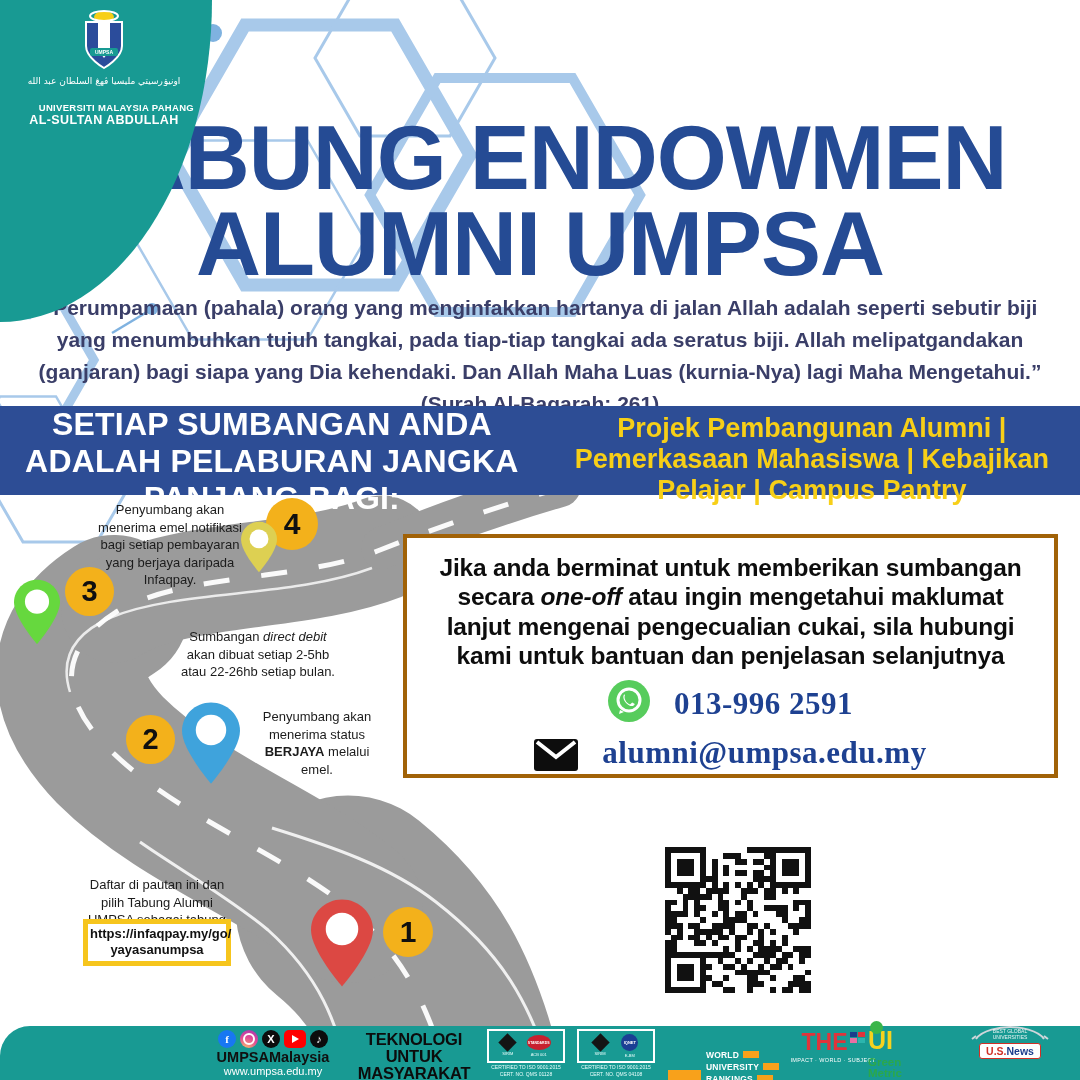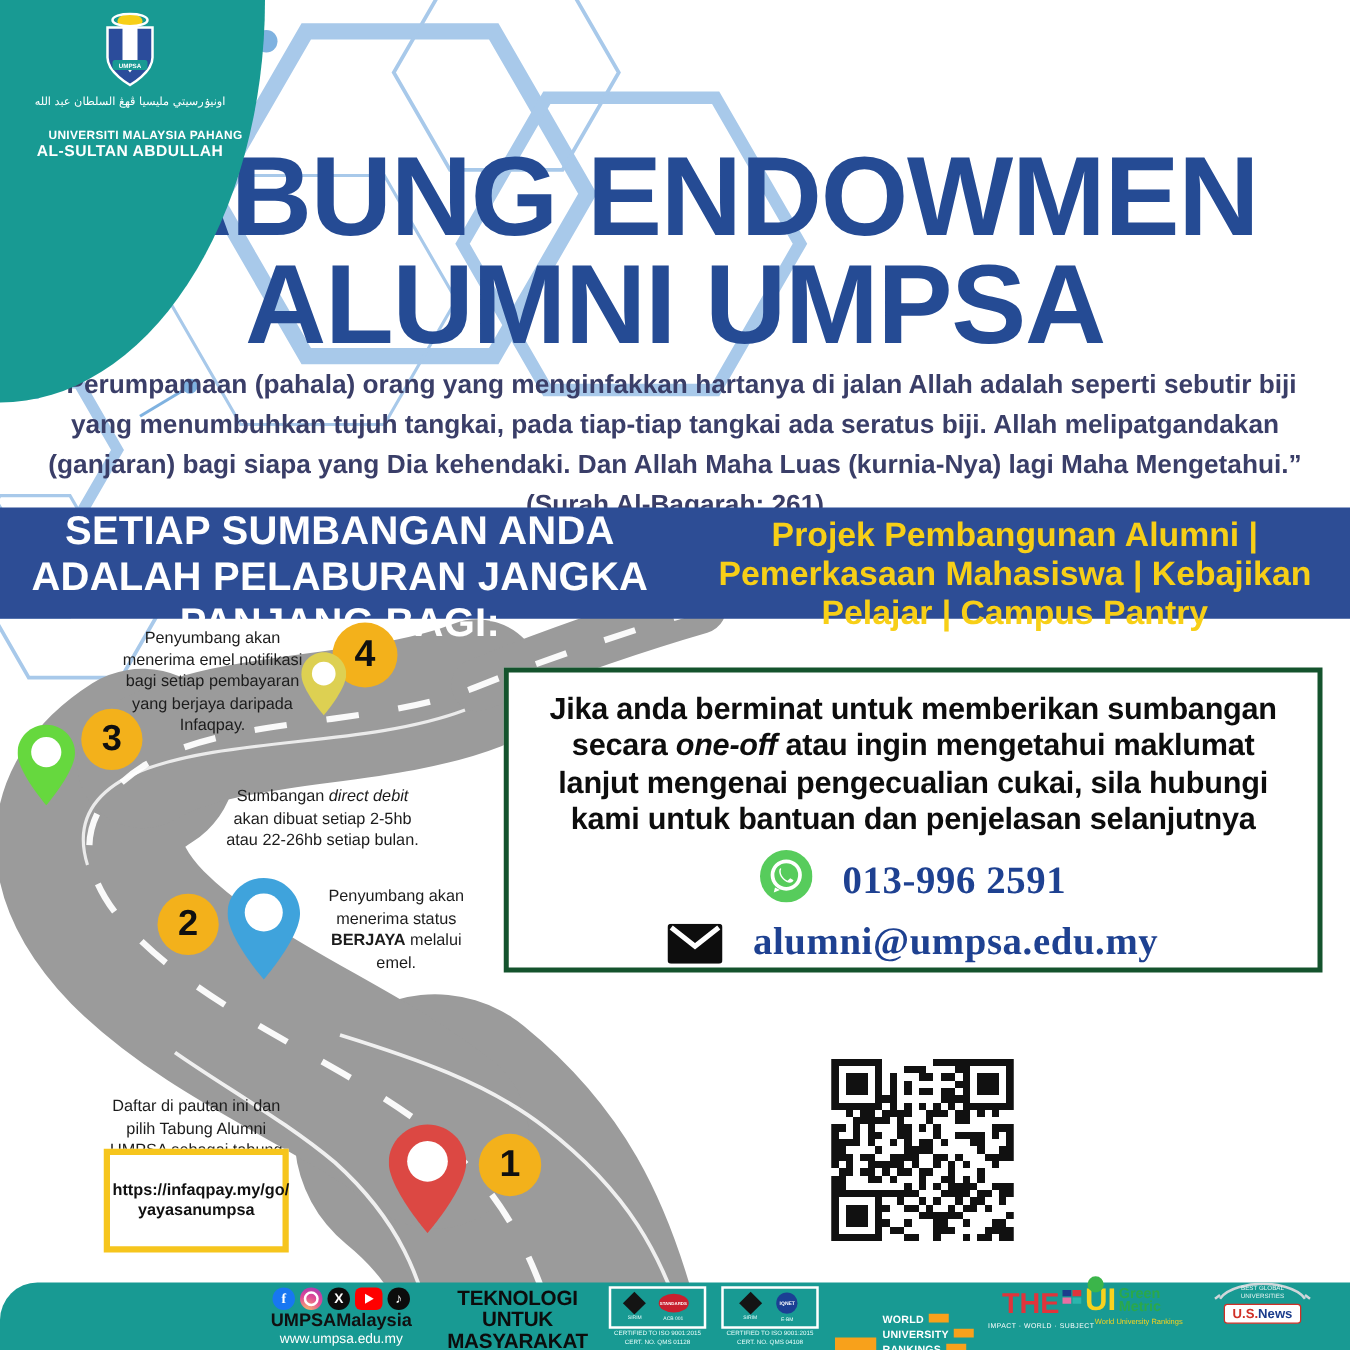--- a/index.html
+++ b/index.html
@@ -33,24 +33,24 @@
           display:flex;justify-content:center;text-align:center;}
   .banner-l1{color:#fff;font-size:32px;font-weight:700;letter-spacing:.2px;}
   .banner-l2{color:#f7cf17;font-size:27px;font-weight:700;margin-top:7px;}
 
   
   .step-text{font-size:13px;line-height:1.35;color:#1c1c1c;text-align:center;z-index:2;font-weight:500;}
   .badge{border-radius:50%;background:#f3b11b;color:#101010;font-weight:800;z-index:2;
          display:flex;align-items:center;justify-content:center;}
   .pin{z-index:2;}
   .link-box{background:#fff;border:5px solid #f6c51d;text-align:center;font-weight:800;
-            font-size:13px;line-height:1.25;color:#111;padding:20px 2px;z-index:2;box-sizing:border-box;}
-
-  
-  .info-box{left:403px;top:534px;width:655px;height:244px;border:4px solid #14532d;background:#fff;
+            font-size:13px;line-height:1.25;color:#111;padding:2px 2px;z-index:2;box-sizing:border-box;}
+
+  
+  .info-box{left:403px;top:534px;width:655px;height:244px;border:4px solid #a16207;background:#fff;
             z-index:3;box-sizing:border-box;text-align:center;}
   .info-par{padding:15px 18px 0 18px;font-size:24.5px;font-weight:800;line-height:1.2;
             letter-spacing:-.2px;color:#0d0d0d;}
   .contact-row{display:flex;align-items:flex-end;justify-content:center;gap:24px;}
   .phone-txt,.email-txt{font-family:"Liberation Serif",serif;font-weight:700;font-size:31px;
                         color:#1e4191;letter-spacing:.5px;}
 
   
   .qr-heading{left:595px;top:800px;width:285px;text-align:center;color:#1f4791;font-weight:700;
               font-family:"Liberation Serif",serif;font-size:19px;line-height:1.62;letter-spacing:.3px;z-index:2;}
@@ -82,21 +82,21 @@
   .qs-lines{display:flex;flex-direction:column;gap:2px;}
   .qs-line{display:flex;align-items:center;gap:4px;color:#fff;font-weight:700;font-size:8.5px;letter-spacing:.2px;}
   .qs-bar{width:16px;height:7px;background:#f8a11b;}
   .qs-sub{font-size:5.5px;color:#fff;margin-top:2px;letter-spacing:.2px;}
   .the-wrap{left:790px;top:1031px;z-index:5;width:86px;text-align:center;}
   .the-logo{font-size:23px;font-weight:800;color:#e0343b;line-height:1;display:inline-block;}
   .the-blocks{display:inline-grid;grid-template-columns:7px 7px;grid-gap:1px;vertical-align:top;margin-left:2px;margin-top:1px;}
   .the-blocks div{width:7px;height:5px;}
   .the-sub{font-size:5.5px;color:#fff;letter-spacing:.4px;margin-top:3px;}
   .gm-wrap{left:868px;top:1028px;z-index:5;width:86px;text-align:center;}
-  .gm-row{display:flex;align-items:flex-start;justify-content:flex-start;gap:2px;}
+  .gm-row{display:flex;align-items:flex-start;justify-content:flex-end;gap:2px;flex-direction:column;}
   .gm-ui{font-size:25px;font-weight:800;color:#f7d21e;line-height:1;position:relative;}
   .gm-leaf{position:absolute;left:2px;top:-7px;width:13px;height:13px;border-radius:50%;background:#3bb54a;}
   .gm-lines{text-align:left;color:#2ba84a;font-weight:700;font-size:11.5px;line-height:.95;margin-top:2px;}
   .gm-sub{font-size:6px;color:#f7d21e;margin-top:2px;}
   .usn-wrap{left:962px;top:1026px;z-index:5;width:96px;text-align:center;}
   .usn-top{font-size:5px;color:#e9f5f4;line-height:1.25;}
   .usn-badge{display:inline-block;background:#fff;border:1.5px solid #d03027;border-radius:3px;
              padding:1px 6px;margin-top:2px;font-weight:800;font-size:10.5px;}
   .usn-us{color:#d03027;}
   .usn-news{color:#1b3c8c;}

